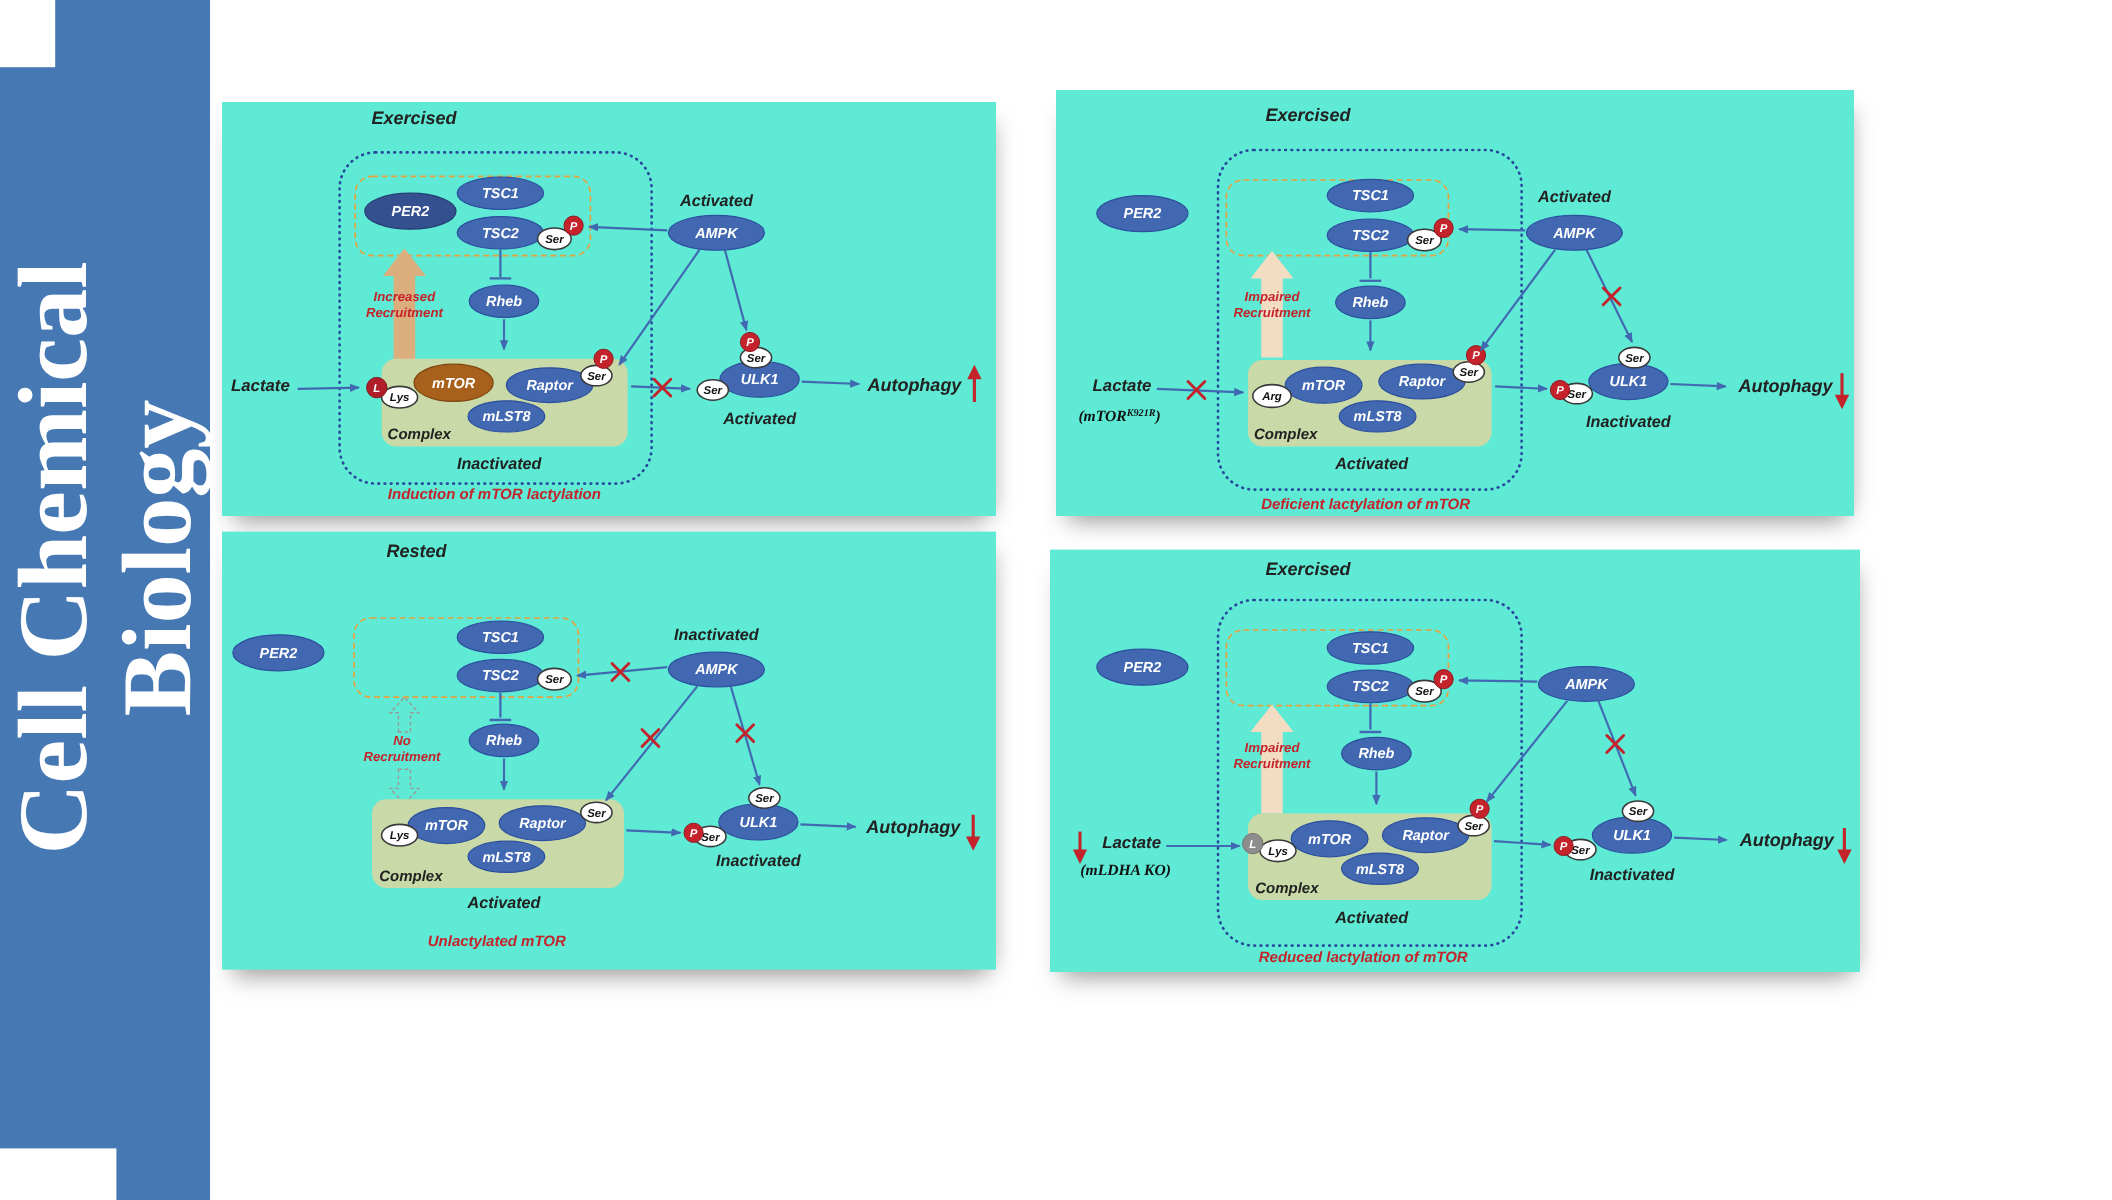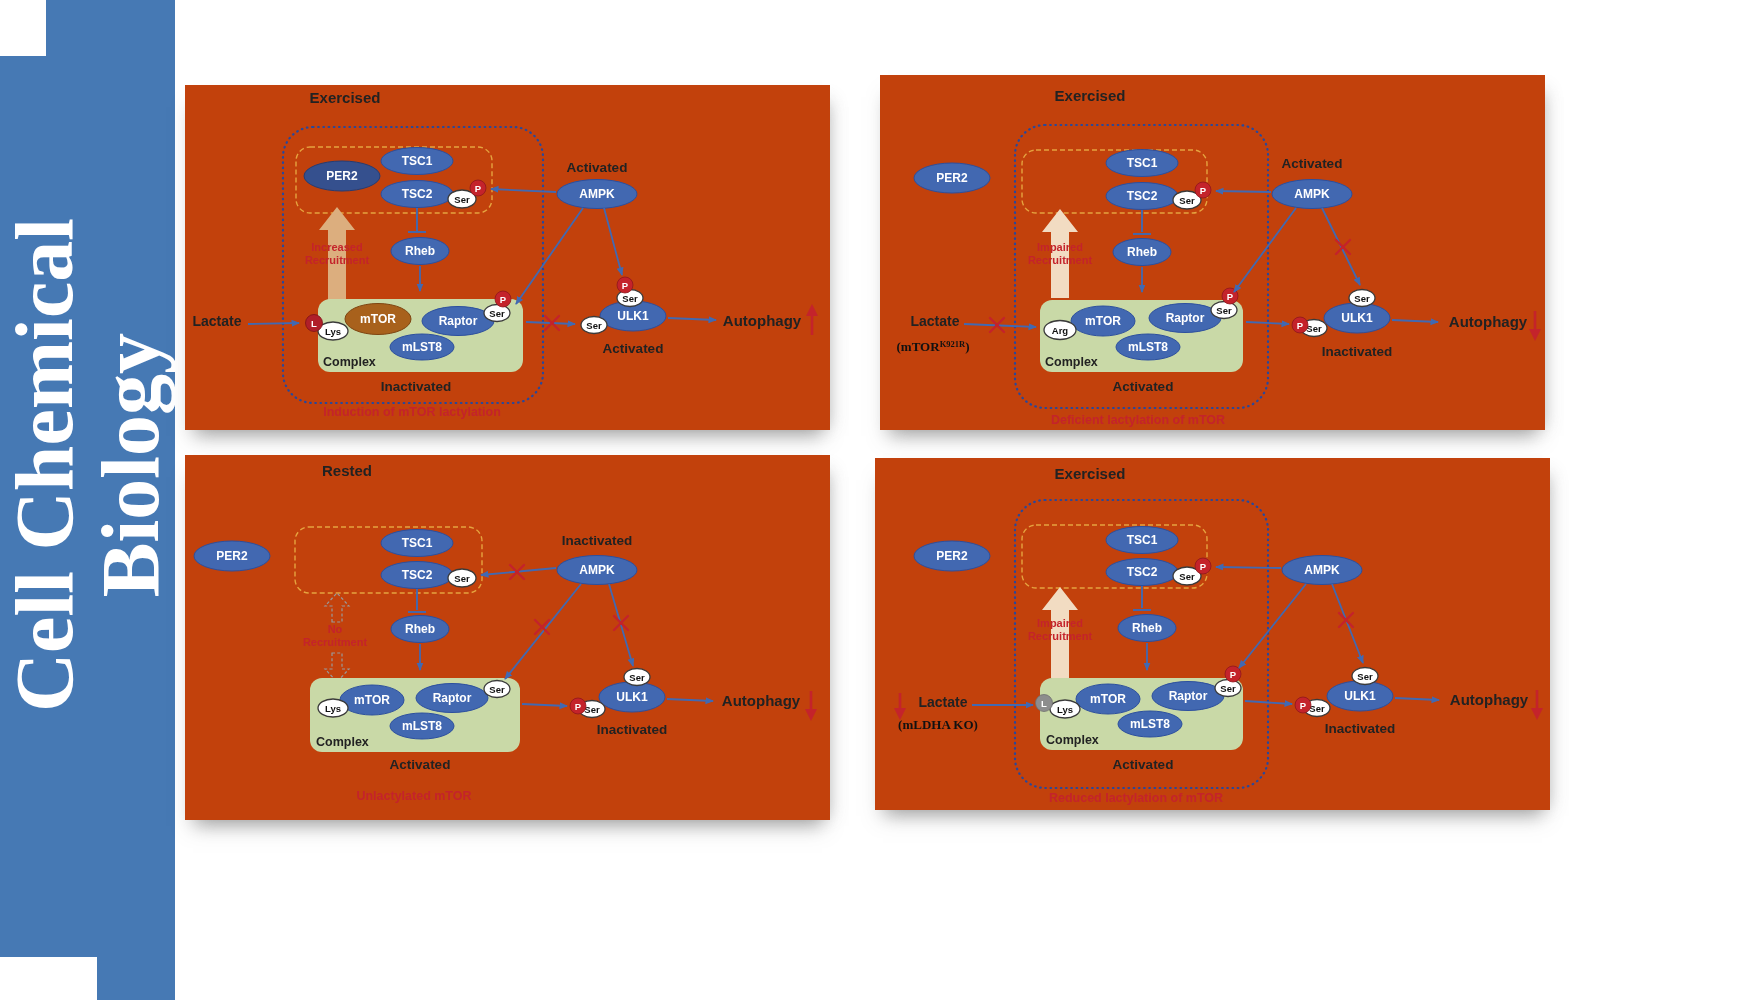--- a/index.html
+++ b/index.html
@@ -12,26 +12,26 @@
   .notch-top { position:absolute; left:0; top:0; width:46px; height:56px; background:#ffffff; }
   .notch-bottom { position:absolute; left:0; bottom:0; width:97px; height:43px; background:#ffffff; }
   .journal-title { position:absolute; left:0; top:0; width:1000px; height:175px;
     transform:rotate(-90deg) translateX(-1000px); transform-origin:0 0;
     display:flex; flex-direction:column; justify-content:center; align-items:center;
     padding-left:70px; color:#ffffff;
     font-family:"Liberation Serif","DejaVu Serif",serif; font-weight:bold; font-size:82px; }
   .journal-title span { line-height:86px; white-space:nowrap; }
 
   
-  .panel { position:absolute; background:#c2410c;
-    box-shadow:0 14px 18px -8px rgba(90,90,90,.5), 10px 6px 16px -10px rgba(120,120,120,.35); }
+  .panel { position:absolute; background:#5eead4;
+    box-shadow:0 14px 18px -8px rgba(90,90,90,.5), 10px 6px 16px -10px rgba(120,120,120,.35);font-style:italic; }
   .panel svg { display:block; width:100%; height:100%; }
   .p1 { left:185px; top:85px;  width:645px; height:345px; }
   .p2 { left:880px; top:75px;  width:665px; height:355px; }
-  .p3 { left:185px; top:455px; width:645px; height:365px; }
+  .p3 { left:185px; top:443px; width:645px; height:365px; }
   .p4 { left:875px; top:458px; width:675px; height:352px; }
 
   
   text { font-family:"Liberation Sans",sans-serif; }
   .nodetxt { fill:#fff; font-size:12px; font-weight:bold; text-anchor:middle; }
   .smalltxt { fill:#111; font-size:9.5px; font-weight:bold; text-anchor:middle; }
   .ptxt { fill:#fff; font-size:9.5px; font-weight:bold; text-anchor:middle; }
   .blk15 { fill:#222; font-size:15px; font-weight:bold; text-anchor:middle; }
   .blk14 { fill:#222; font-size:14px; font-weight:bold; text-anchor:middle; }
   .blk13 { fill:#222; font-size:13.5px; font-weight:bold; text-anchor:middle; }

